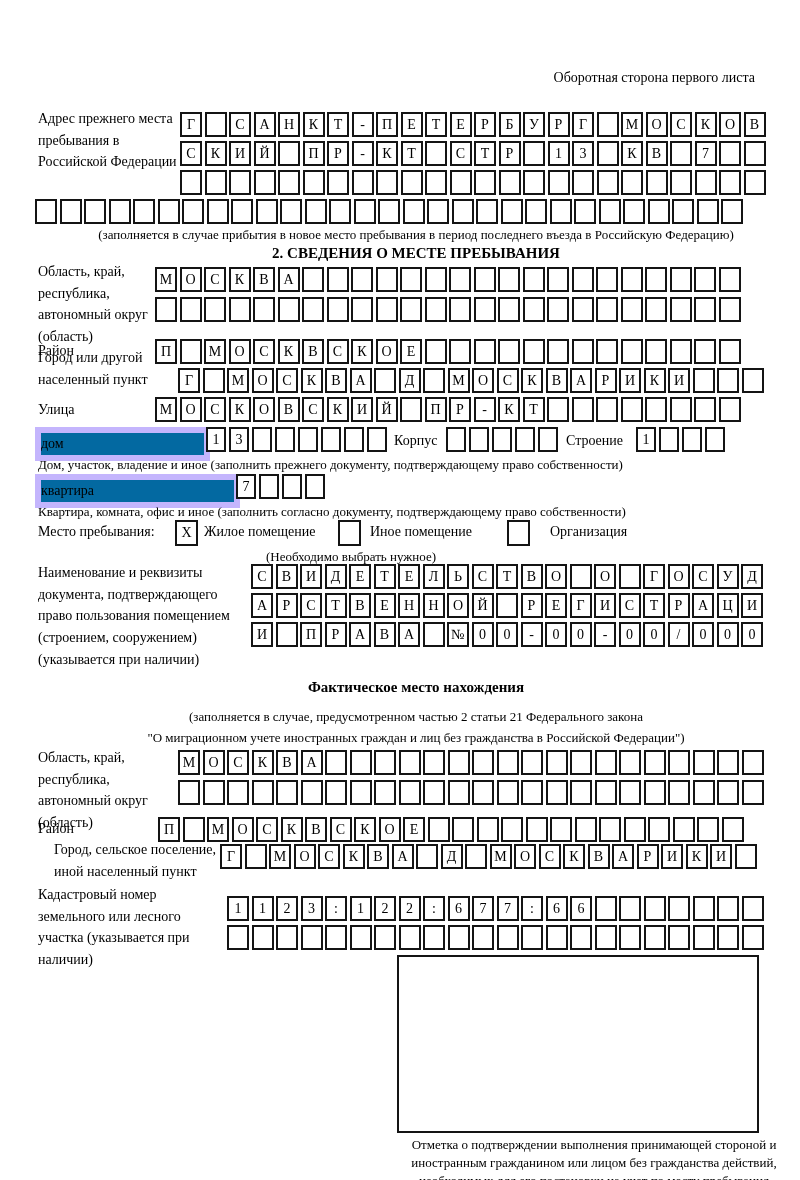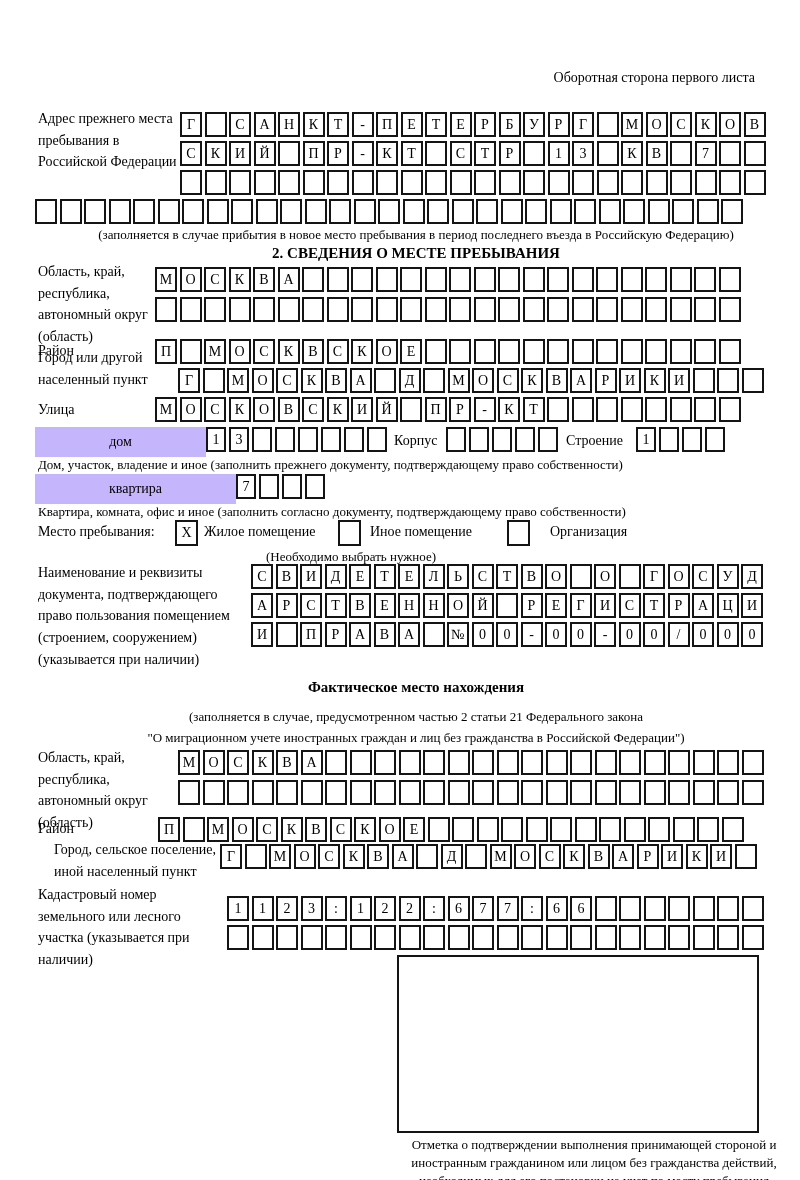--- a/index.html
+++ b/index.html
@@ -14,22 +14,22 @@
   .h2{font-size:15px;font-weight:bold;}
   .hdr-note{position:absolute;top:22px;right:45px;font-size:14px;}
   .cellrow{white-space:nowrap;height:23px;}
   .cell{
     display:inline-block;width:18px;height:21px;border:2px solid #141414;
     margin-right:2.5px;text-align:center;font-size:14px;line-height:21px;
     vertical-align:top;background:#fff;
   }
   .tight .cell, .cell.tight{width:16px;margin-right:3px;}
   .wbox{
-    position:absolute;display:inline-block;border:4px solid #c4b5fd;height:22px;
-    text-align:center;font-size:14px;line-height:22px;background:#c4b5fd;
+    position:absolute;display:inline-block;border:6px solid #c4b5fd;height:22px;
+    font-size:14px;line-height:22px;background:#0369a1;
   }
   .cb{
     position:absolute;display:inline-block;width:19px;height:22px;border:2px solid #141414;
     text-align:center;font-size:14px;line-height:22px;background:#fff;
   }
   .stamp-box{position:absolute;border:2px solid #141414;background:#fff;}
 </style>
 </head>
 <body>
 

